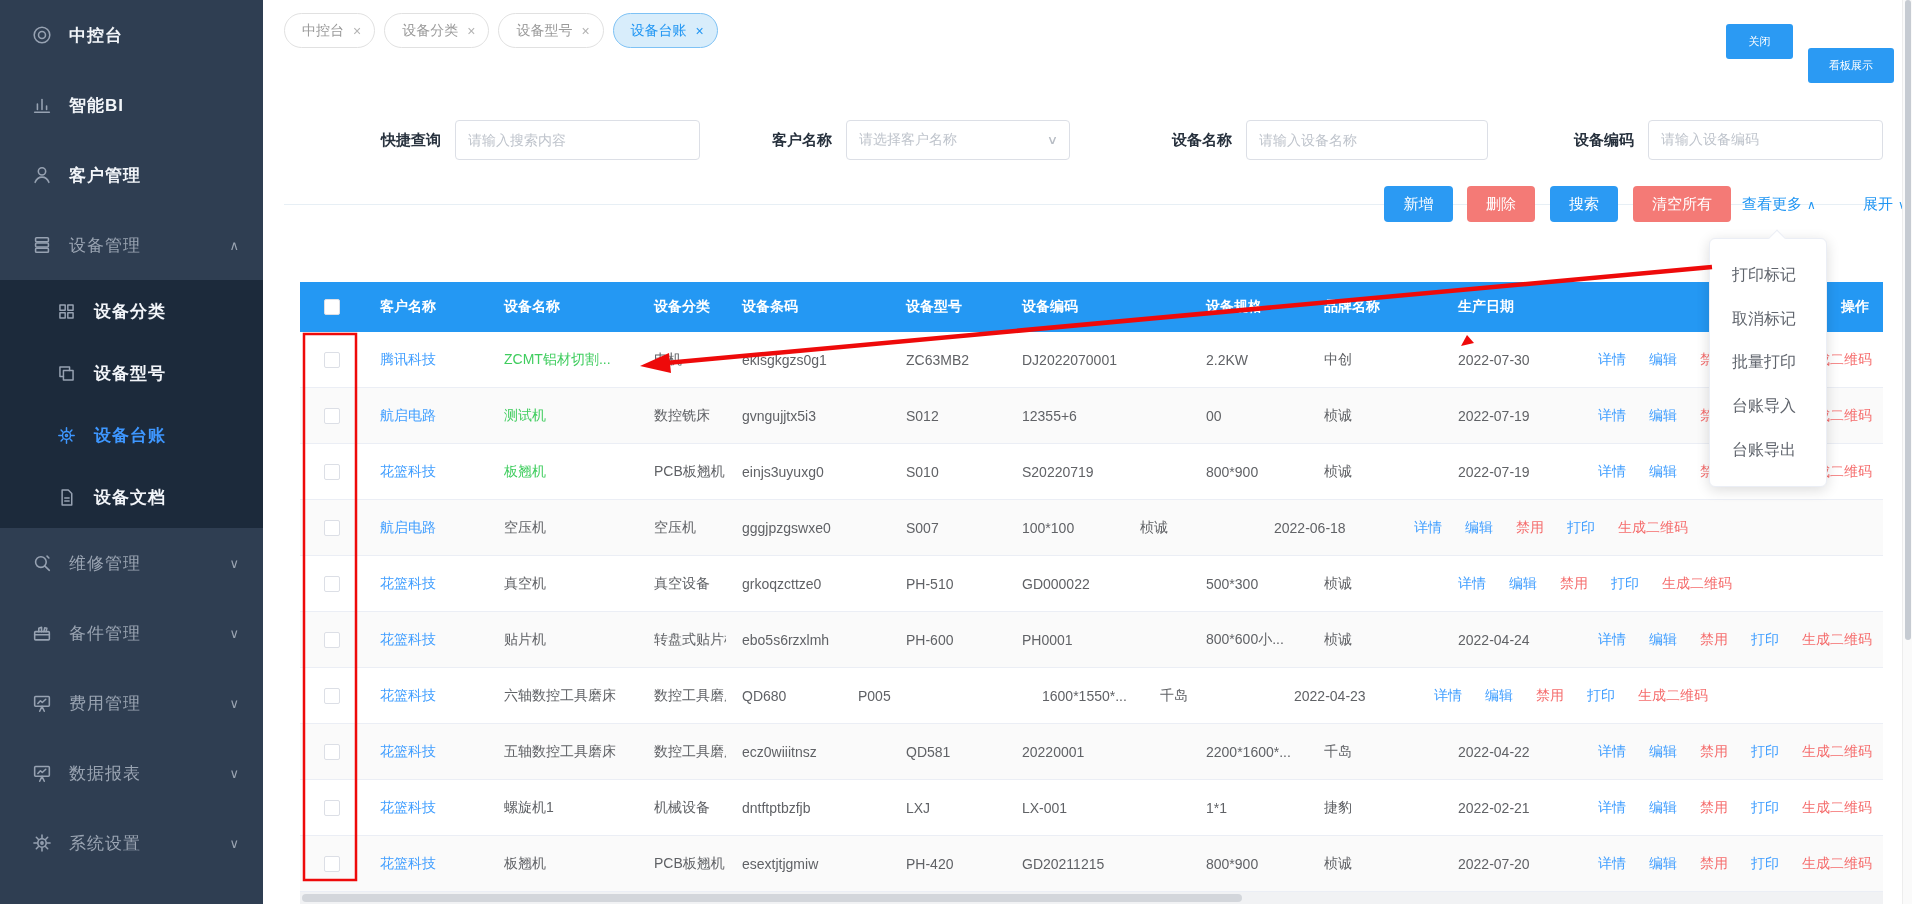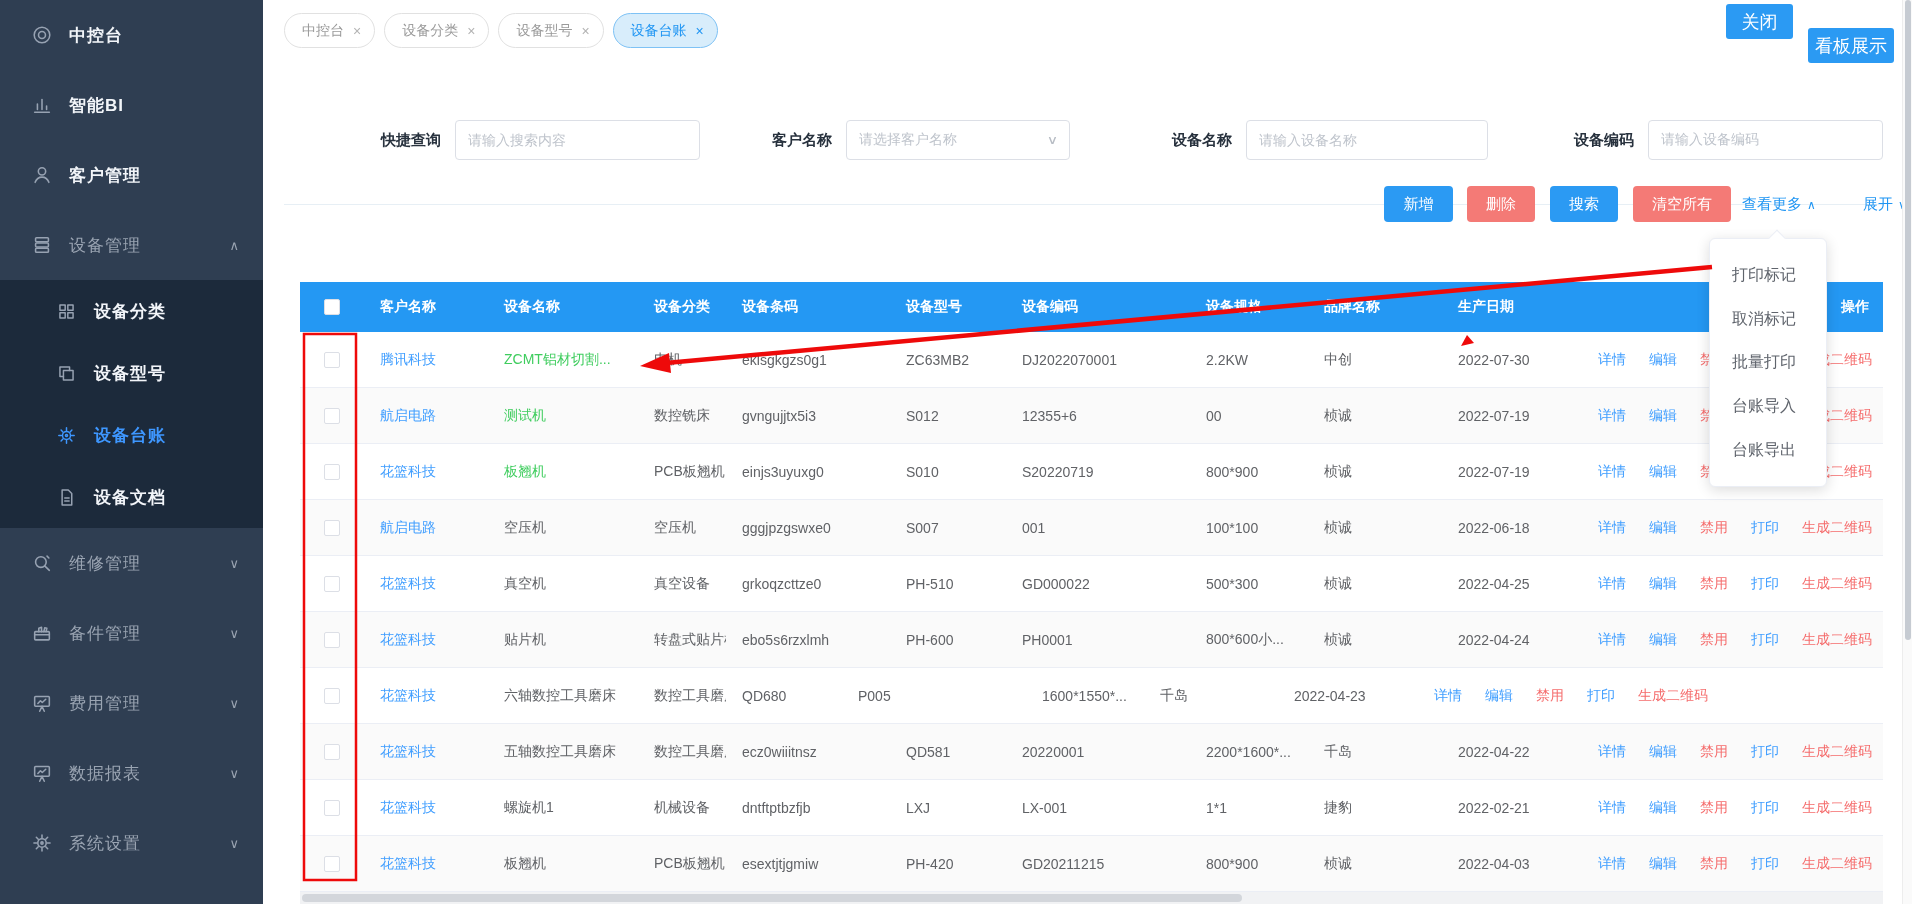--- a/index.html
+++ b/index.html
@@ -23,22 +23,22 @@
 
   
   #tabs { position:absolute; left:284px; top:13px; display:flex; gap:9px; z-index:6; }
   .tab { height:35px; border:1px solid #e1e1e1; border-radius:18px; background:#fff;
     display:flex; align-items:center; gap:9px; padding:0 13px 0 17px;
     font-size:14px; color:#9a9a9a; cursor:pointer; white-space:nowrap; }
   .tab .x { color:#b3b3b3; font-size:14px; }
   .tab.active { background:#d8edfb; border-color:#7ec2f5; color:#2196f3; }
   .tab.active .x { color:#2196f3; }
 
-  .top-btn { position:absolute; top:4px; height:35px; background:#2b9af3; color:#fff;
-    font-size:18px; border:none; border-radius:3px; cursor:pointer;
+  .top-btn { position:absolute; top:24px; height:35px; background:#2b9af3; color:#fff;
+    font-size:11px; border:none; border-radius:3px; cursor:pointer;
     font-family:inherit; }
   #btn-close { left:1726px; width:67px; }
   #btn-board { left:1808px; width:86px;margin-top:24px; }
 
   
   .f-label { position:absolute; top:120px; height:40px; line-height:40px; width:82px;
     text-align:right; font-size:15px; font-weight:bold; color:#28323e; }
   .f-input { position:absolute; top:120px; height:40px; border:1px solid #dcdfe6; border-radius:4px;
     font-size:14px; color:#606266; padding:0 12px; background:#fff; font-family:inherit; }
   .f-input::placeholder { color:#bfc4cc; }
@@ -375,21 +375,20 @@
       </div>
       <div class="trow even">
         <div class="td center" style="width:64px">
     <span class="cbx"></span>
         </div>
         <div class="td c-blue" style="width:124px">航启电路</div>
         <div class="td" style="width:150px">空压机</div>
         <div class="td" style="width:88px">空压机</div>
         <div class="td" style="width:164px">gggjpzgswxe0</div>
         <div class="td" style="width:116px">S007</div>
-        <div class="td" style="width:184px">001</div>
         <div class="td" style="width:118px">100*100</div>
         <div class="td" style="width:134px">桢诚</div>
         <div class="td" style="width:140px">2022-06-18</div>
         <div class="ops" style="width:301px">
           <span class="op blue">详情</span>
           <span class="op blue">编辑</span>
           <span class="op red">禁用</span>
           <span class="op blue">打印</span>
           <span class="op red">生成二维码</span>
         </div>
@@ -399,21 +398,20 @@
     <span class="cbx"></span>
         </div>
         <div class="td c-blue" style="width:124px">花篮科技</div>
         <div class="td" style="width:150px">真空机</div>
         <div class="td" style="width:88px">真空设备</div>
         <div class="td" style="width:164px">grkoqzcttze0</div>
         <div class="td" style="width:116px">PH-510</div>
         <div class="td" style="width:184px">GD000022</div>
         <div class="td" style="width:118px">500*300</div>
         <div class="td" style="width:134px">桢诚</div>
-        <div class="td" style="width:140px">2022-04-25</div>
         <div class="ops" style="width:301px">
           <span class="op blue">详情</span>
           <span class="op blue">编辑</span>
           <span class="op red">禁用</span>
           <span class="op blue">打印</span>
           <span class="op red">生成二维码</span>
         </div>
       </div>
       <div class="trow even">
         <div class="td center" style="width:64px">
@@ -503,21 +501,21 @@
     <span class="cbx"></span>
         </div>
         <div class="td c-blue" style="width:124px">花篮科技</div>
         <div class="td" style="width:150px">板翘机</div>
         <div class="td" style="width:88px">PCB板翘机</div>
         <div class="td" style="width:164px">esextjtjgmiw</div>
         <div class="td" style="width:116px">PH-420</div>
         <div class="td" style="width:184px">GD20211215</div>
         <div class="td" style="width:118px">800*900</div>
         <div class="td" style="width:134px">桢诚</div>
-        <div class="td" style="width:140px">2022-04-03</div>
+        <div class="td" style="width:140px">2022-07-20</div>
         <div class="ops" style="width:301px">
           <span class="op blue">详情</span>
           <span class="op blue">编辑</span>
           <span class="op red">禁用</span>
           <span class="op blue">打印</span>
           <span class="op red">生成二维码</span>
         </div>
       </div>
     </div>
 </div>

